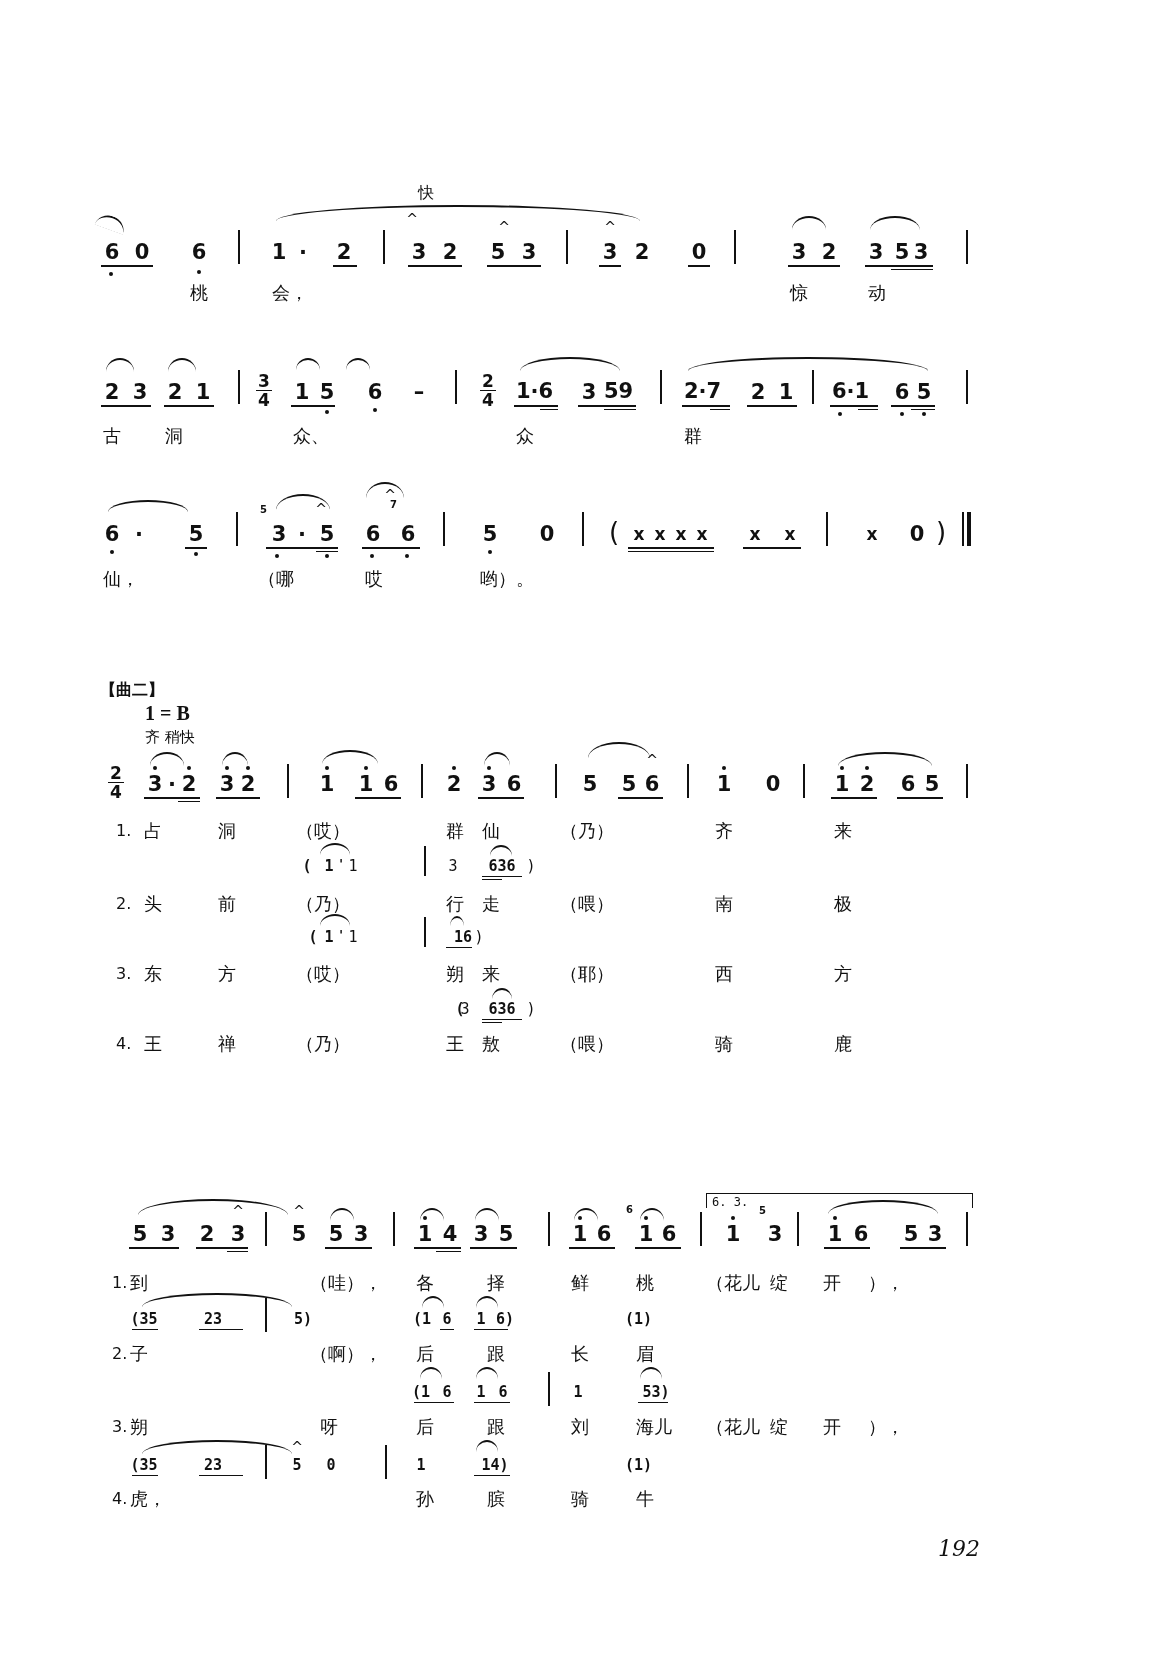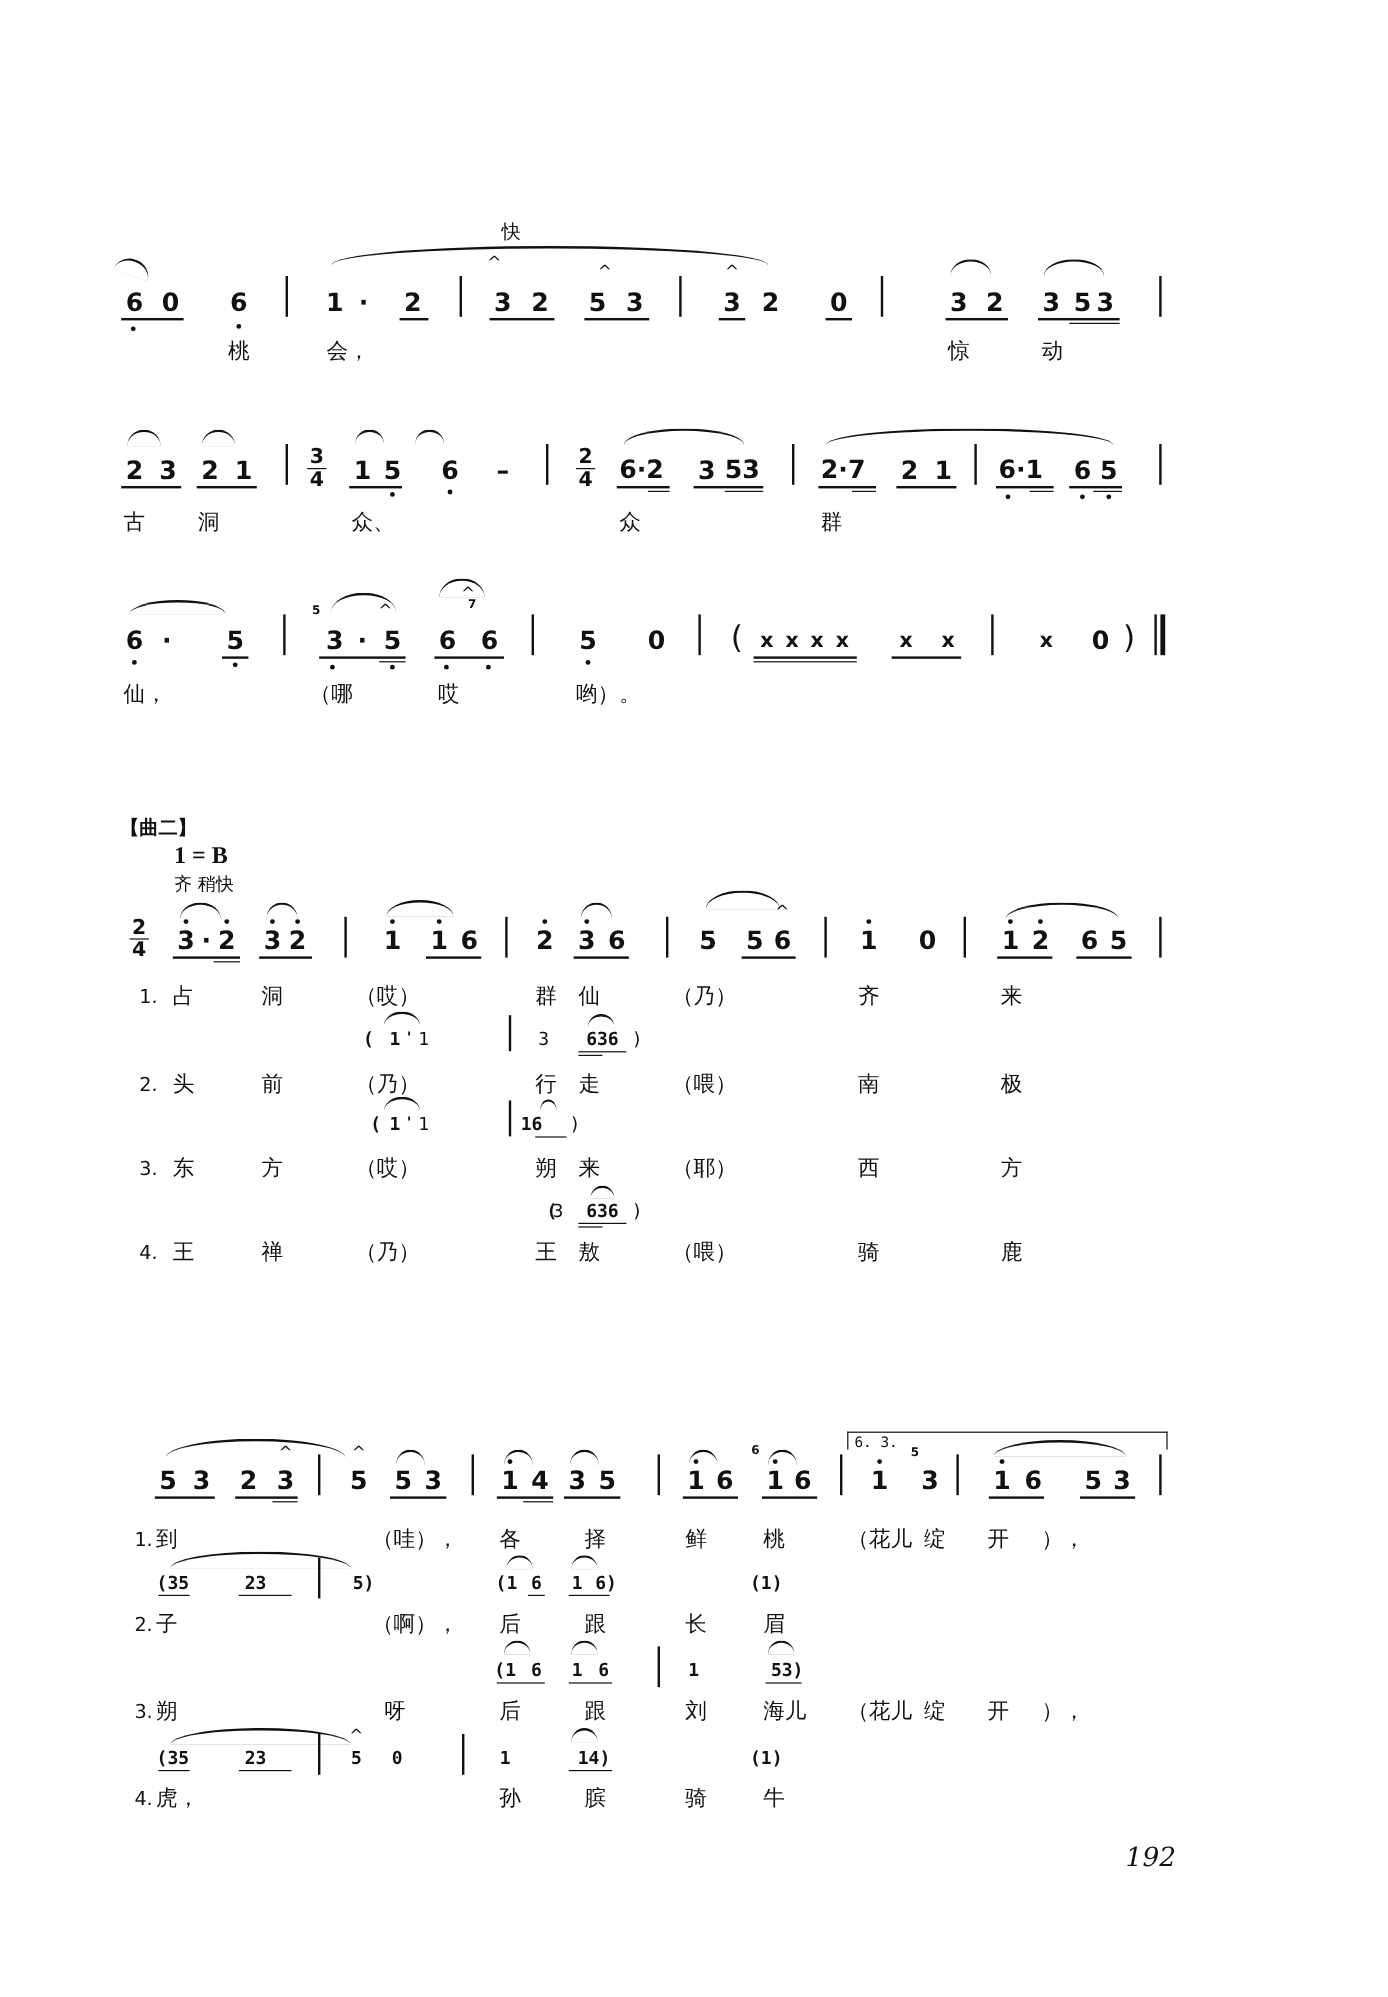--- a/index.html
+++ b/index.html
@@ -112,25 +112,25 @@
     <span class="n" style="left:366px;top:380px;">6</span>
     <div class="dot" style="left:373px;top:408px;"></div>
     <span class="n" style="left:410px;top:380px;">–</span>
     <div class="bar" style="left:455px;top:370px;height:34px;"></div>
 
     <div class="ts" style="left:480px;top:372px;">
       <span class="top">2</span>
       <span>4</span>
     </div>
     <div class="slur" style="left:520px;top:357px;width:100px;height:12px;"></div>
-    <span class="ly" style="left:516px;top:380px;font-weight:bold;font-size:21px;">6·2</span>
+    <span class="ly" style="left:516px;top:380px;font-weight:bold;font-size:21px;">1·6</span>
     <div class="ln" style="left:514px;top:405px;width:44px;"></div>
     <div class="ln1" style="left:540px;top:409px;width:18px;"></div>
     <span class="n" style="left:580px;top:380px;">3</span>
-    <span class="ly" style="left:604px;top:380px;font-weight:bold;font-size:21px;">53</span>
+    <span class="ly" style="left:604px;top:380px;font-weight:bold;font-size:21px;">59</span>
     <div class="ln" style="left:578px;top:405px;width:58px;"></div>
     <div class="ln1" style="left:604px;top:409px;width:32px;"></div>
     <div class="bar" style="left:660px;top:370px;height:34px;"></div>
 
     <div class="slur" style="left:688px;top:357px;width:240px;height:12px;"></div>
     <span class="ly" style="left:684px;top:380px;font-weight:bold;font-size:21px;">2·7</span>
     <div class="ln" style="left:682px;top:405px;width:48px;"></div>
     <div class="ln1" style="left:710px;top:409px;width:20px;"></div>
     <span class="n" style="left:749px;top:380px;">2</span>
     <span class="n" style="left:777px;top:380px;">1</span>
@@ -324,21 +324,21 @@
     </div>
 
     <div>
       <span class="ns" style="left:306px;top:928px;">(</span>
       <div class="slur" style="left:320px;top:914px;width:30px;height:10px;"></div>
       <span class="ns" style="left:322px;top:928px;">1</span>
       <span class="ns" style="left:334px;top:926px;font-size:12px;">'</span>
       <span class="ns" style="left:346px;top:928px;font-weight:normal;">1</span>
       <div class="bar" style="left:424px;top:917px;height:30px;width:1.5px;"></div>
       <div class="slur" style="left:450px;top:916px;width:14px;height:8px;"></div>
-      <span class="ns" style="left:428px;top:928px;width:30px;">16</span>
+      <span class="ns" style="left:448px;top:928px;width:30px;">16</span>
       <div class="ln1" style="left:446px;top:947px;width:26px;"></div>
       <span class="ns" style="left:472px;top:928px;font-weight:normal;">)</span>
     </div>
 
     <div>
       <span class="ly" style="left:116px;top:963px;font-size:16px;">3.</span>
       <span class="ly" style="left:144px;top:963px;">东</span>
       <span class="ly" style="left:218px;top:963px;">方</span>
       <span class="ly" style="left:296px;top:963px;">（哎）</span>
       <span class="ly" style="left:446px;top:963px;">朔</span>

